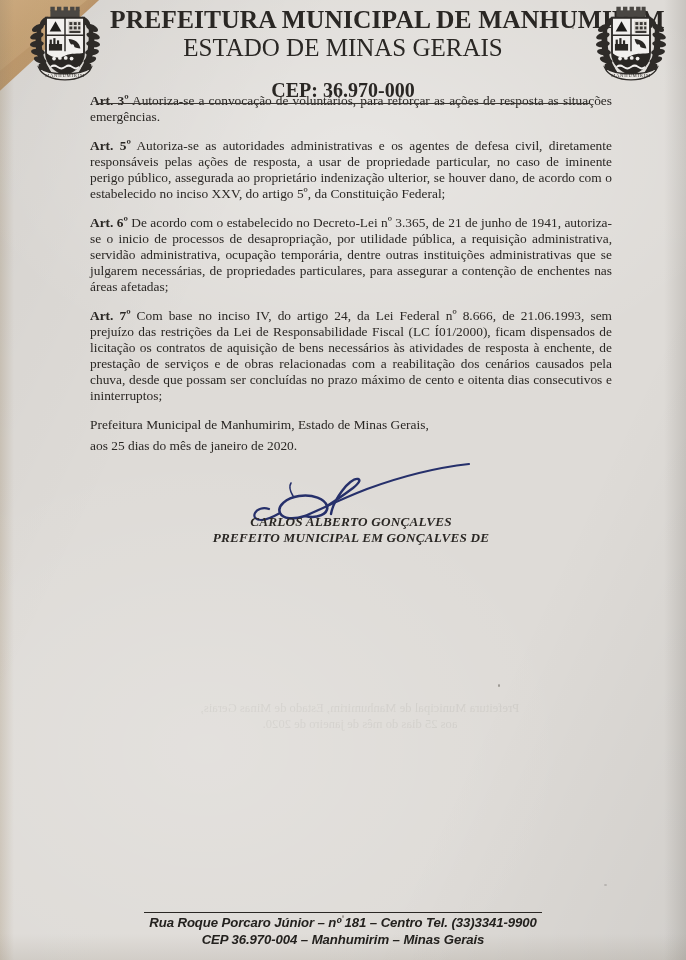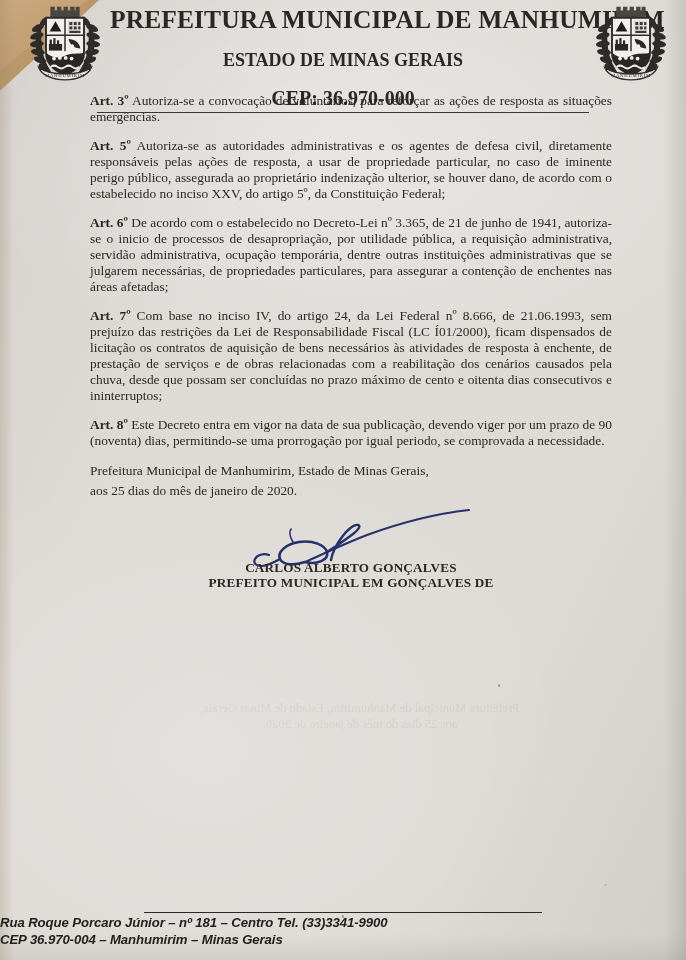--- a/index.html
+++ b/index.html
@@ -81,24 +81,24 @@
     padding: 0 110px;
   }
   .title-main {
     font-size: 25.5px;
     font-weight: bold;
     letter-spacing: .1px;
     line-height: 1.06;
     white-space: nowrap;
   }
   .title-sub {
-    font-size: 18px;
-    font-weight: bold;
+    font-size: 25px;
+    font-weight: normal;
     line-height: 1.12;
-    margin-top: 17px;
+    margin-top: 1px;
     white-space: nowrap;
   }
   .title-cep {
     font-size: 20px;
     font-weight: bold;
     line-height: 1.12;
     margin-top: 17px;
     white-space: nowrap;
   }
   .header-rule {
@@ -139,20 +139,21 @@
     transform: translateX(-50%);
     top: -10px;
     width: 300px;
     height: 74px;
   }
   .sig-ink svg { width: 100%; height: 100%; display:block; }
   .sign-names {
     position: absolute;
     left: 0; right: 0;
     top: 46px;
+    font-style: italic;
     font-weight: bold;
     font-size: 13.2px;
     line-height: 15.4px;
     letter-spacing: .2px;
   }
 
   
   .ghost {
     position: absolute;
     left: 150px;
@@ -168,20 +169,21 @@
     user-select: none;
     filter: blur(.6px);
   }
 
   
   .footer {
     position: absolute;
     left: 0; right: 0;
     bottom: 12px;
     z-index: 3;
+    text-align: center;
     font-family: "Liberation Sans", "DejaVu Sans", sans-serif;
   }
   .footer-rule {
     width: 398px;
     margin: 0 auto 2px auto;
     border-top: 1.7px solid #2a2724;
   }
   .footer-line {
     font-size: 13.2px;
     font-weight: bold;
@@ -381,21 +383,20 @@
 
       <p class="art"><span class="lead">Art. 3º</span><span> Autoriza-se a convocação de voluntários, para reforçar as ações de resposta as situações emergências.</span></p>
 
 
       <p class="art"><span class="lead">Art. 5º</span><span> Autoriza-se as autoridades administrativas e os agentes de defesa civil, diretamente responsáveis pelas ações de resposta, a usar de propriedade particular, no caso de iminente perigo público, assegurada ao proprietário indenização ulterior, se houver dano, de acordo com o estabelecido no inciso XXV, do artigo 5º, da Constituição Federal;</span></p>
 
       <p class="art"><span class="lead">Art. 6º</span><span> De acordo com o estabelecido no Decreto-Lei nº 3.365, de 21 de junho de 1941, autoriza-se o inicio de processos de desapropriação, por utilidade pública, a requisição administrativa, servidão administrativa, ocupação temporária, dentre outras instituições administrativas que se julgarem necessárias, de propriedades particulares, para assegurar a contenção de enchentes nas áreas afetadas;</span></p>
 
       <p class="art"><span class="lead">Art. 7º</span><span> Com base no inciso IV, do artigo 24, da Lei Federal nº 8.666, de 21.06.1993, sem prejuízo das restrições da Lei de Responsabilidade Fiscal (LC Í01/2000), ficam dispensados de licitação os contratos de aquisição de bens necessários às atividades de resposta à enchente, de prestação de serviços e de obras relacionadas com a reabilitação dos cenários causados pela chuva, desde que possam ser concluídas no prazo máximo de cento e oitenta dias consecutivos e ininterruptos;</span></p>
 
-      <p class="art"><span class="lead">Art. 8º</span><span> Este Decreto entra em vigor na data de sua publicação, devendo viger por um prazo de 90 (noventa) dias, permitindo-se uma prorrogação por igual periodo, se comprovada a necessidade.</span></p>
 
       <p class="closing">Prefeitura Municipal de Manhumirim, Estado de Minas Gerais,</p>
       <p class="closing">aos 25 dias do mês de janeiro de 2020.</p>
 
       <div class="sign-block">
         <div class="sig-ink">
           <svg viewBox="0 0 300 74" xmlns="http://www.w3.org/2000/svg">
             <g fill="none" stroke="#26306b" stroke-linecap="round" stroke-linejoin="round">
               <path d="M268 6 C232 10 196 20 166 31 C140 41 118 52 104 58" stroke-width="2.2"></path>
               <path d="M104 58 C92 62 82 61 79 55 C76 48 85 40 98 38 C112 36 124 41 126 48

